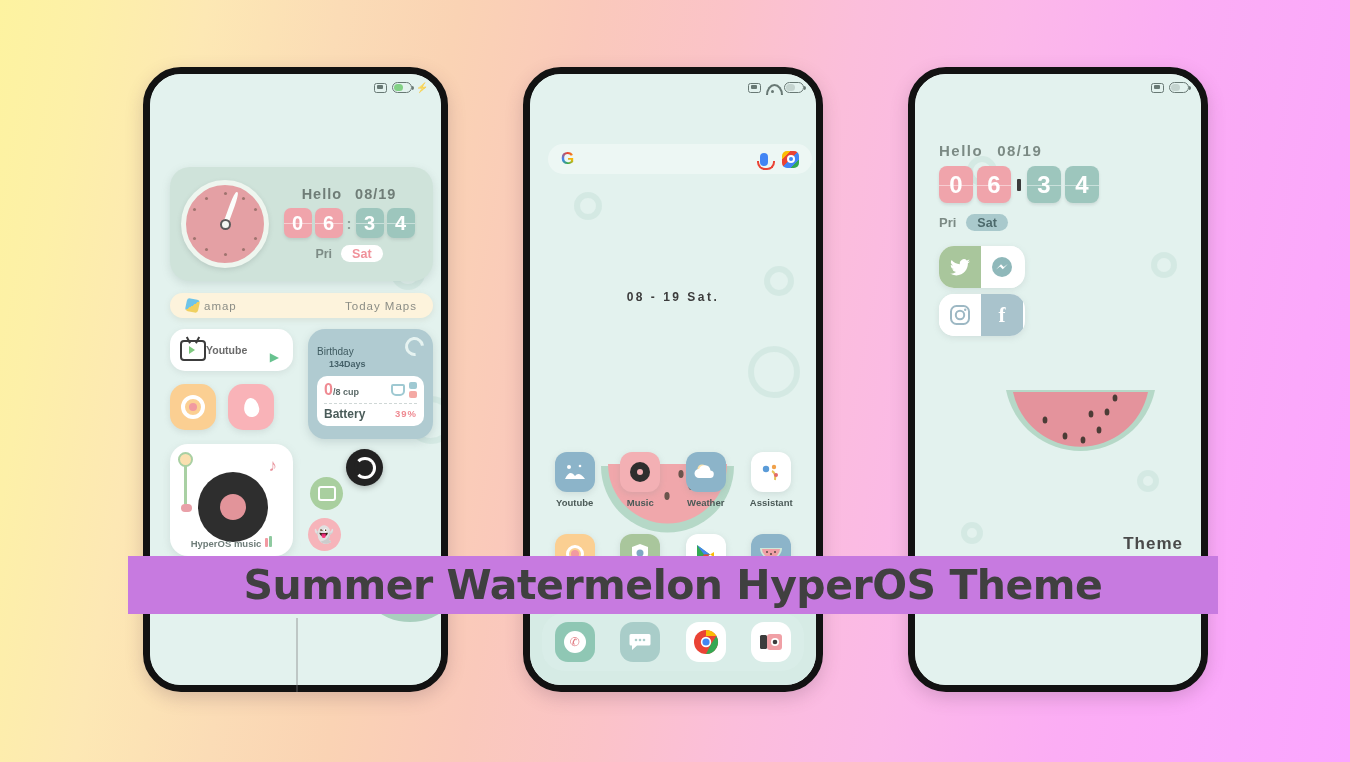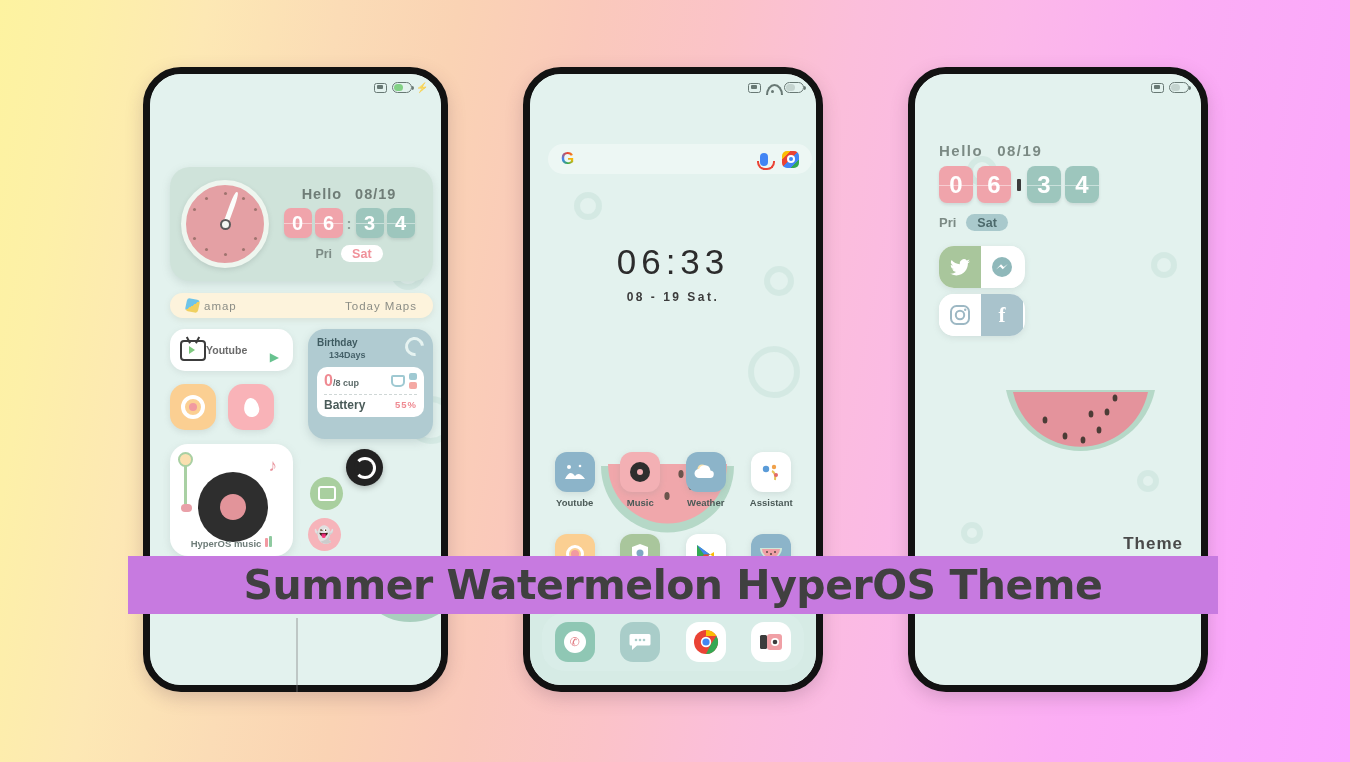--- a/index.html
+++ b/index.html
@@ -182,21 +182,21 @@
   .yt-label{font-size:10.5px;color:#6a6a6a;font-weight:600;}
   .yt-arrow{position:absolute;right:14px;bottom:7px;color:#67c28f;font-size:12px;}
 
   
   .w-info {
     position:absolute; left:158px; top:255px; width:125px; height:110px;
     background:#b0cbd1; border-radius:17px; padding:8px 9px;
     box-shadow:0 3px 8px rgba(110,135,140,.25);
   }
   .bd-head{display:flex;justify-content:space-between;align-items:flex-start;}
-  .bd-title{font-size:10px;color:#3f5b61;font-weight:700;line-height:1.25;}
+  .bd-title{font-size:10px;color:#3f5b61;font-weight:400;line-height:1.25;margin-top:9px;}
   .bd-days{font-size:9px;color:#46626a;margin-left:12px;font-weight:700;}
   .bd-ring{width:19px;height:19px;border-radius:50%;
     border:3px solid #e6f3f1;border-right-color:transparent;transform:rotate(38deg);flex:none;}
   .info-card{background:#fff;border-radius:10px;margin-top:7px;padding:5px 7px;}
   .cup-row{display:flex;align-items:center;justify-content:space-between;}
   .cup-val{font-size:16px;color:#ef8a92;font-weight:700;line-height:1;}
   .cup-unit{font-size:9px;color:#5c6b69;font-weight:700;}
   .cup-glyph{width:14px;height:12px;border:2px solid #9fc9d2;border-radius:2px 2px 5px 5px;}
   .mini-sq{width:8px;height:7px;border-radius:2px;}
   .divider{border-top:1px dashed #cfd7d6;margin:4px 0 3px;}
@@ -395,21 +395,21 @@
             <span class="cup-glyph"></span>
             <span style="display:flex;flex-direction:column;gap:2px;">
               <span class="mini-sq" style="background:#9fc9d2"></span>
               <span class="mini-sq" style="background:#f4a9a4"></span>
             </span>
           </span>
         </div>
         <div class="divider"></div>
         <div class="bat-row">
           <span class="bat-label">Battery</span>
-          <span class="bat-val">55%</span>
+          <span class="bat-val">39%</span>
         </div>
       </div>
     </div>
 
     <div class="appsq ai-settings">
         <span class="flower"></span>
       </div>
     <div class="appsq ai-fire">
         <span class="flame"></span>
       </div>
@@ -462,21 +462,20 @@
     </div>
 
     <div class="searchbar">
       <span class="g-logo">G</span>
       <span class="sb-right">
         <span class="mic-g"></span>
         <span class="lens-g"></span>
       </span>
     </div>
 
-    <div class="big-clock">06:33</div>
     <div class="big-date">08 - 19  Sat.</div>
 
     <svg class="melon-big-2" viewBox="0 0 145 145">
       <path d="M6 72 A66 66 0 0 0 139 72 Z" fill="#b5d8c7"></path>
       <path d="M13 70 A59 59 0 0 0 132 70 Z" fill="#f0a7ab"></path>
       <g fill="#6b544c">
           <ellipse cx="48" cy="92" rx="2.6" ry="4"></ellipse>
           <ellipse cx="72" cy="102" rx="2.6" ry="4"></ellipse>
           <ellipse cx="96" cy="92" rx="2.6" ry="4"></ellipse>
           <ellipse cx="60" cy="80" rx="2.6" ry="4"></ellipse>

